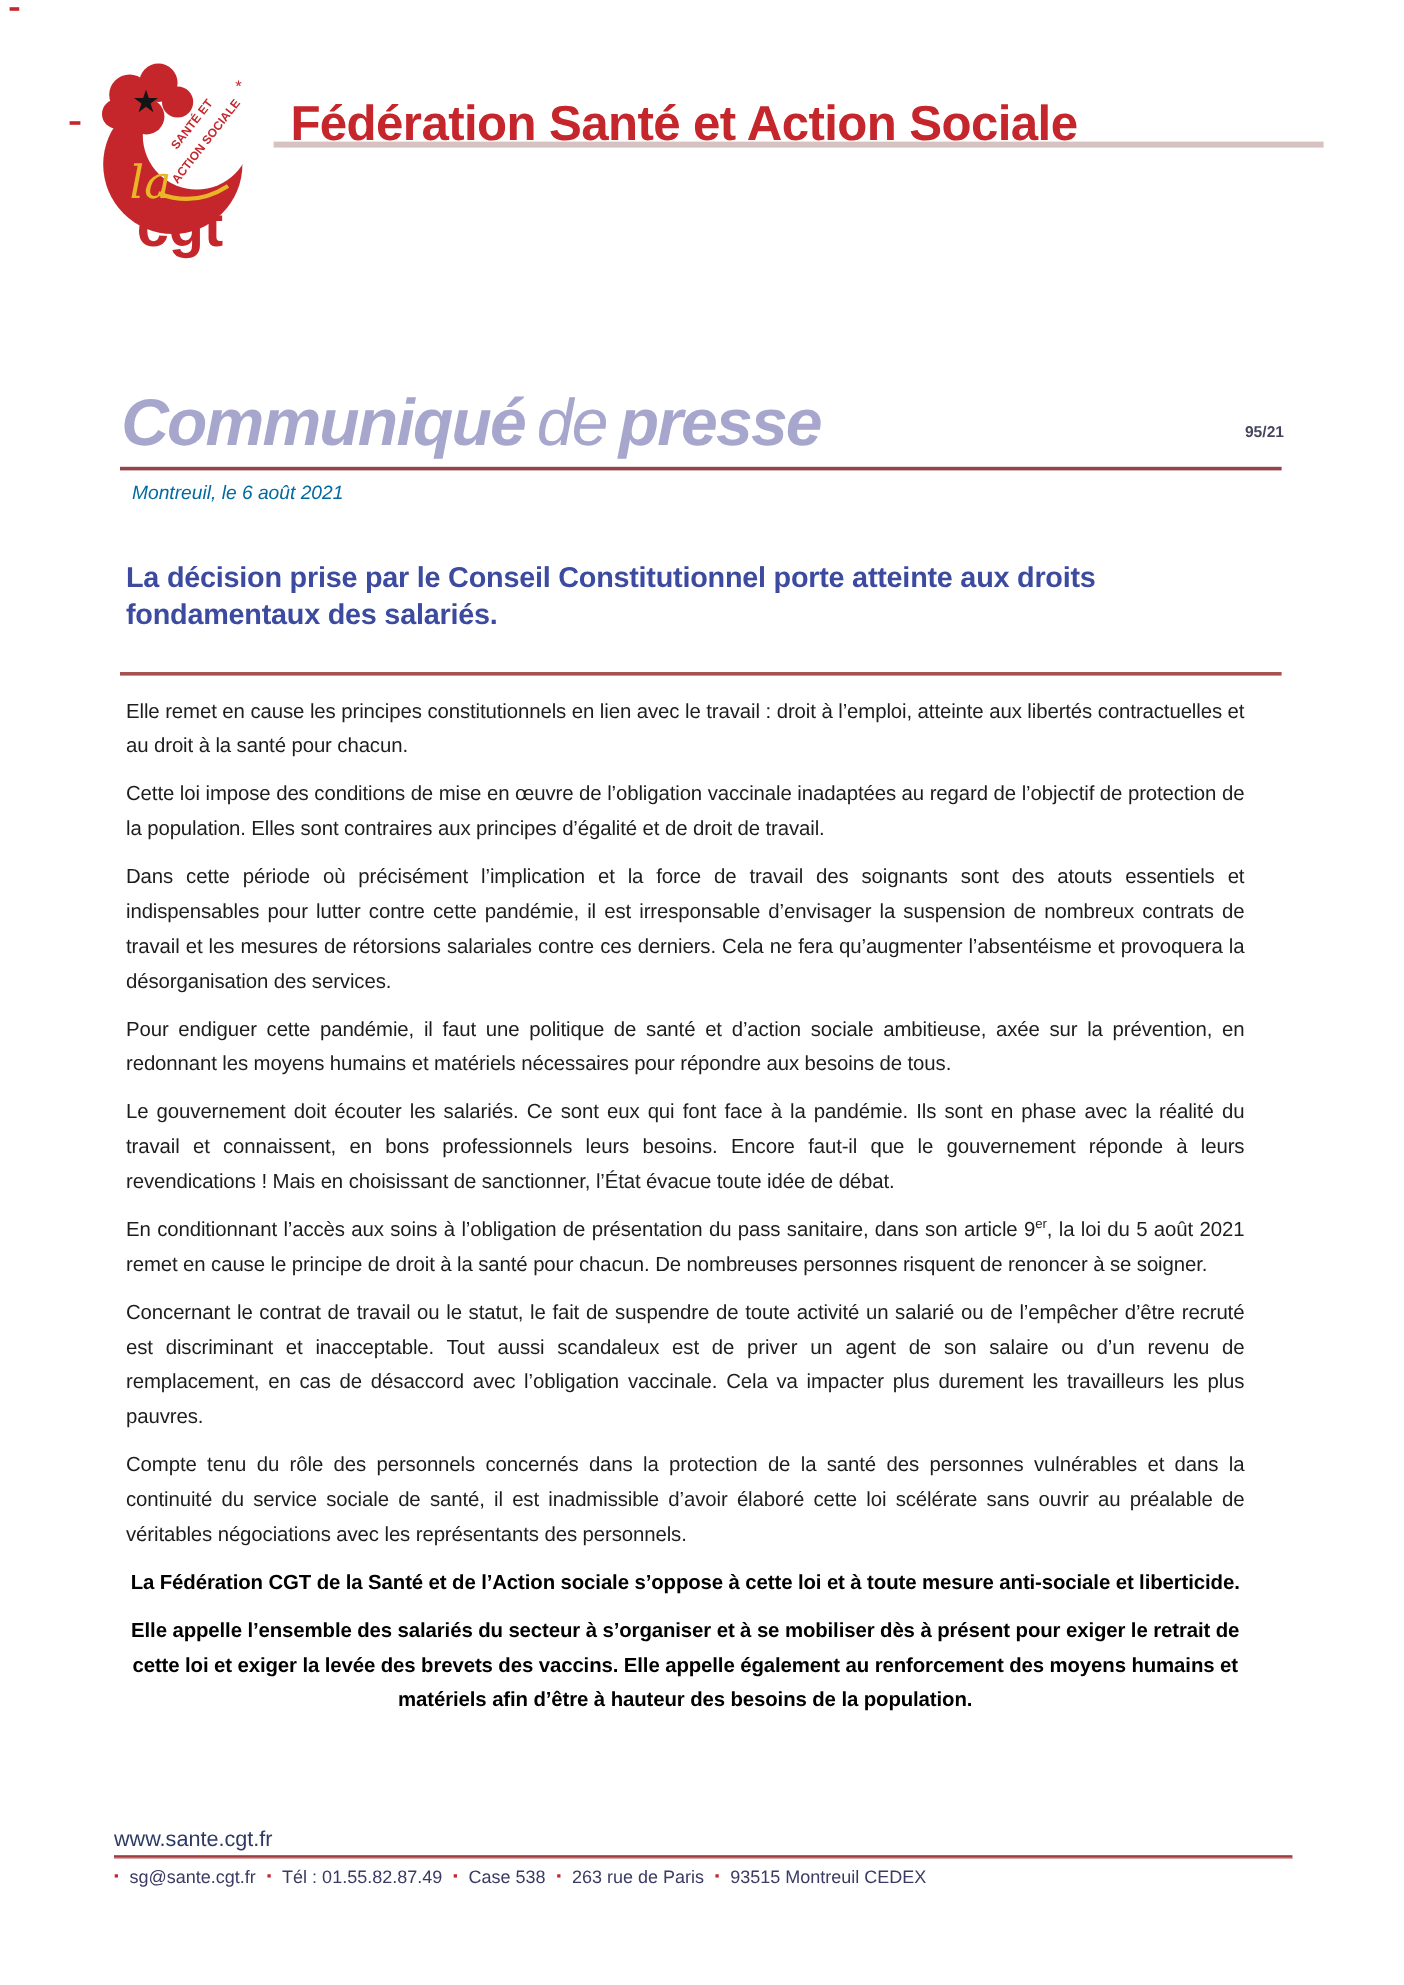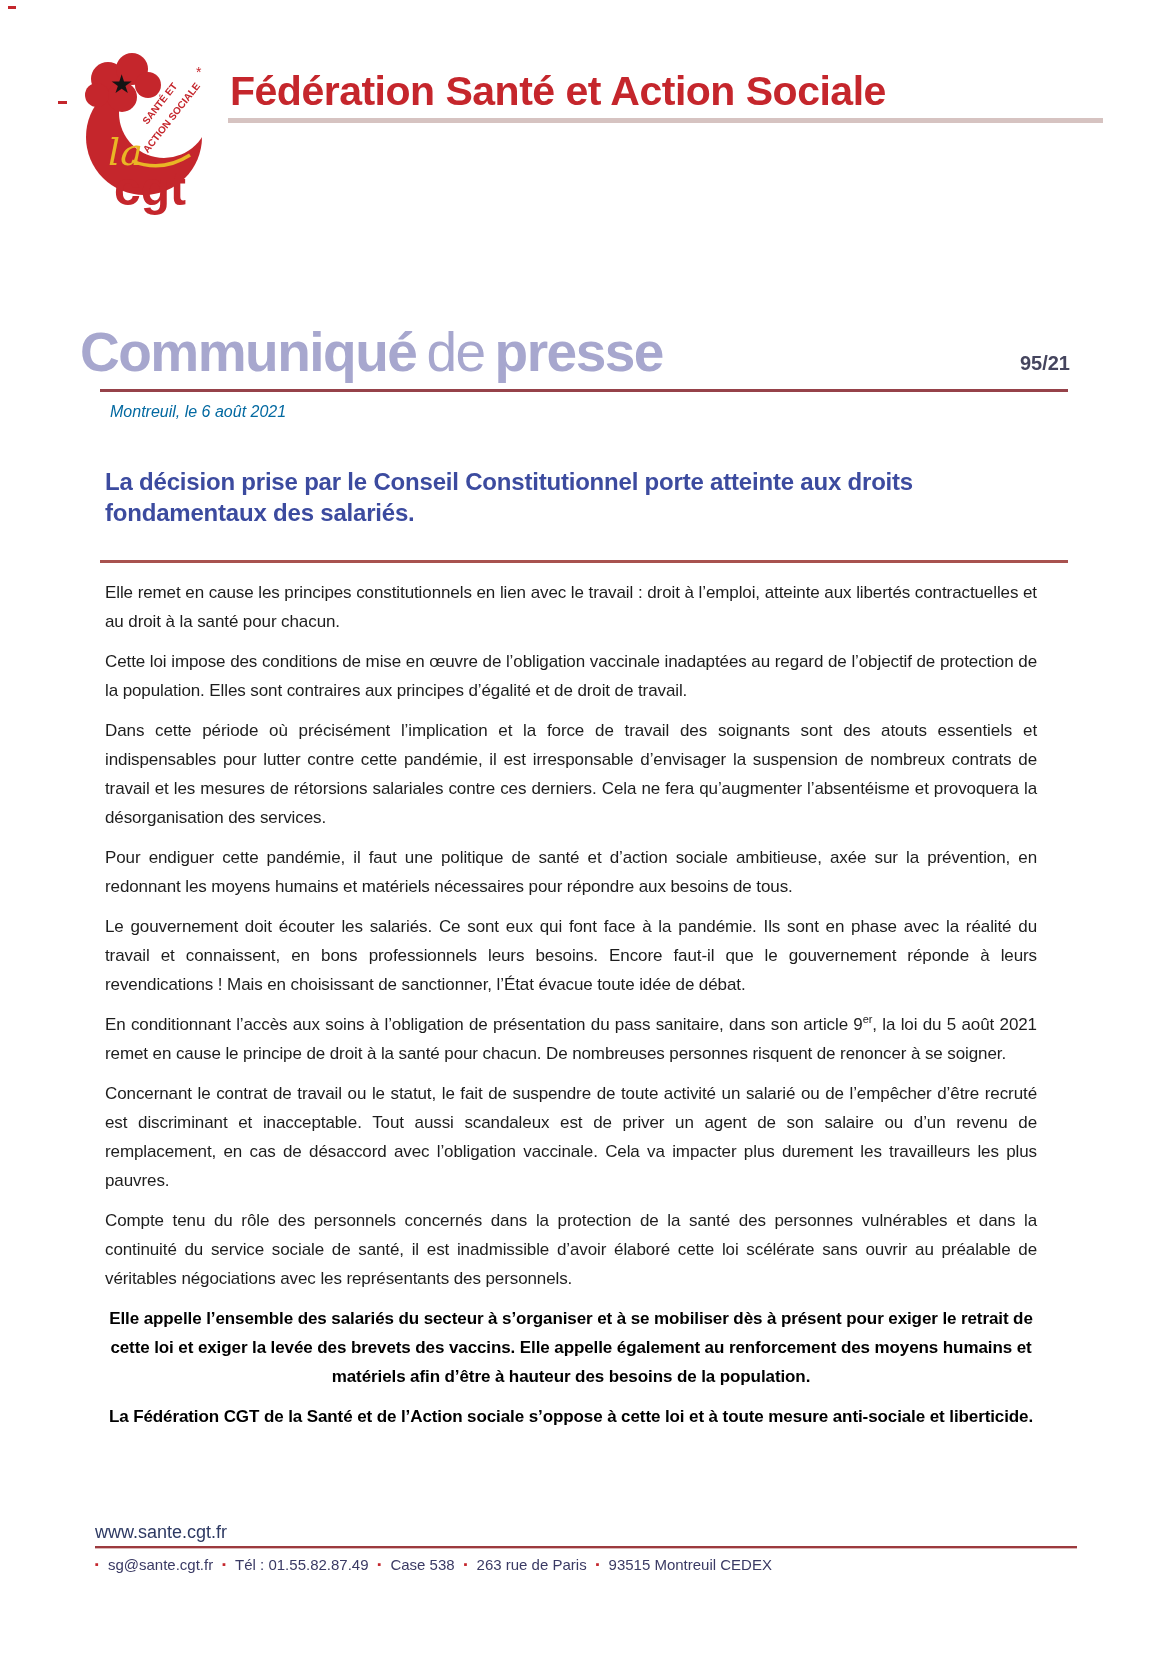--- a/index.html
+++ b/index.html
@@ -11,40 +11,40 @@
     overflow:hidden;
   }
   .page { position:absolute; inset:0; }
 
   
   .scan-dash {
     position:absolute; background:#c4262c;
   }
   .logo-wrap { position:absolute; left:70px; top:45px; width:155px; height:172px; }
   .org-title {
-    position:absolute; left:230px; top:68px; margin:0;
+    position:absolute; left:230px; top:68px; margin:12px;
     font-size:41px; font-weight:700; color:#c5262c; letter-spacing:-0.5px;
     font-family:"Liberation Sans", sans-serif;
   }
   .header-rule {
     position:absolute; left:228px; top:118px; width:875px; height:5px;
     background:#d6c3c1;
   }
 
   
   .masthead {
-    position:absolute; left:80px; top:320px;
-    font-size:55px; color:#a7a7ce;
+    position:absolute; left:101px; top:320px;
+    font-size:55px; font-style:italic; color:#a7a7ce;
     letter-spacing:-1.5px; white-space:nowrap;text-align:right;
   }
   .masthead .mh-bold { font-weight:800; }
   .masthead .mh-light { font-weight:400; margin:0 10px; }
   .ref-number {
     position:absolute; left:995px; top:352px; width:75px;
-    font-size:20px; font-weight:700; color:#45455e; text-align:right;
+    font-size:13px; font-weight:700; color:#45455e; text-align:right;
   }
   .rule-red-1 {
     position:absolute; left:100px; top:389px; width:968px; height:3px;
     background:#96424a;
   }
   .dateline {
     position:absolute; left:110px; top:403px;
     font-size:16px; font-style:italic; color:#0369a1;
   }
 
@@ -139,22 +139,22 @@
 
   <div class="body-text">
     <p>Elle remet en cause les principes constitutionnels en lien avec le travail : droit à l’emploi, atteinte aux libertés contractuelles et au droit à la santé pour chacun.</p>
     <p>Cette loi impose des conditions de mise en œuvre de l’obligation vaccinale inadaptées au regard de l’objectif de protection de la population. Elles sont contraires aux principes d’égalité et de droit de travail.</p>
     <p>Dans cette période où précisément l’implication et la force de travail des soignants sont des atouts essentiels et indispensables pour lutter contre cette pandémie, il est irresponsable d’envisager la suspension de nombreux contrats de travail et les mesures de rétorsions salariales contre ces derniers. Cela ne fera qu’augmenter l’absentéisme et provoquera la désorganisation des services.</p>
     <p>Pour endiguer cette pandémie, il faut une politique de santé et d’action sociale ambitieuse, axée sur la prévention, en redonnant les moyens humains et matériels nécessaires pour répondre aux besoins de tous.</p>
     <p>Le gouvernement doit écouter les salariés. Ce sont eux qui font face à la pandémie. Ils sont en phase avec la réalité du travail et connaissent, en bons professionnels leurs besoins. Encore faut-il que le gouvernement réponde à leurs revendications ! Mais en choisissant de sanctionner, l’État évacue toute idée de débat.</p>
     <p><span>En conditionnant l’accès aux soins à l’obligation de présentation du pass sanitaire, dans son article 9</span><sup>er</sup><span>, la loi du 5 août 2021 remet en cause le principe de droit à la santé pour chacun. De nombreuses personnes risquent de renoncer à se soigner.</span></p>
     <p>Concernant le contrat de travail ou le statut, le fait de suspendre de toute activité un salarié ou de l’empêcher d’être recruté est discriminant et inacceptable. Tout aussi scandaleux est de priver un agent de son salaire ou d’un revenu de remplacement, en cas de désaccord avec l’obligation vaccinale. Cela va impacter plus durement les travailleurs les plus pauvres.</p>
     <p>Compte tenu du rôle des personnels concernés dans la protection de la santé des personnes vulnérables et dans la continuité du service sociale de santé, il est inadmissible d’avoir élaboré cette loi scélérate sans ouvrir au préalable de véritables négociations avec les représentants des personnels.</p>
+    <p class="emphasis">La Fédération CGT de la Santé et de l’Action sociale s’oppose à cette loi et à toute mesure anti-sociale et liberticide.</p>
     <p class="emphasis">Elle appelle l’ensemble des salariés du secteur à s’organiser et à se mobiliser dès à présent pour exiger le retrait de cette loi et exiger la levée des brevets des vaccins. Elle appelle également au renforcement des moyens humains et matériels afin d’être à hauteur des besoins de la population.</p>
-    <p class="emphasis">La Fédération CGT de la Santé et de l’Action sociale s’oppose à cette loi et à toute mesure anti-sociale et liberticide.</p>
   </div>
 
   <div class="footer">
     <p class="site">www.sante.cgt.fr</p>
     <div class="frule"></div>
     <div class="contacts">
       <span class="bullet">▪</span>
       <span>sg@sante.cgt.fr</span>
       <span class="bullet">▪</span>
       <span>Tél : 01.55.82.87.49</span>

